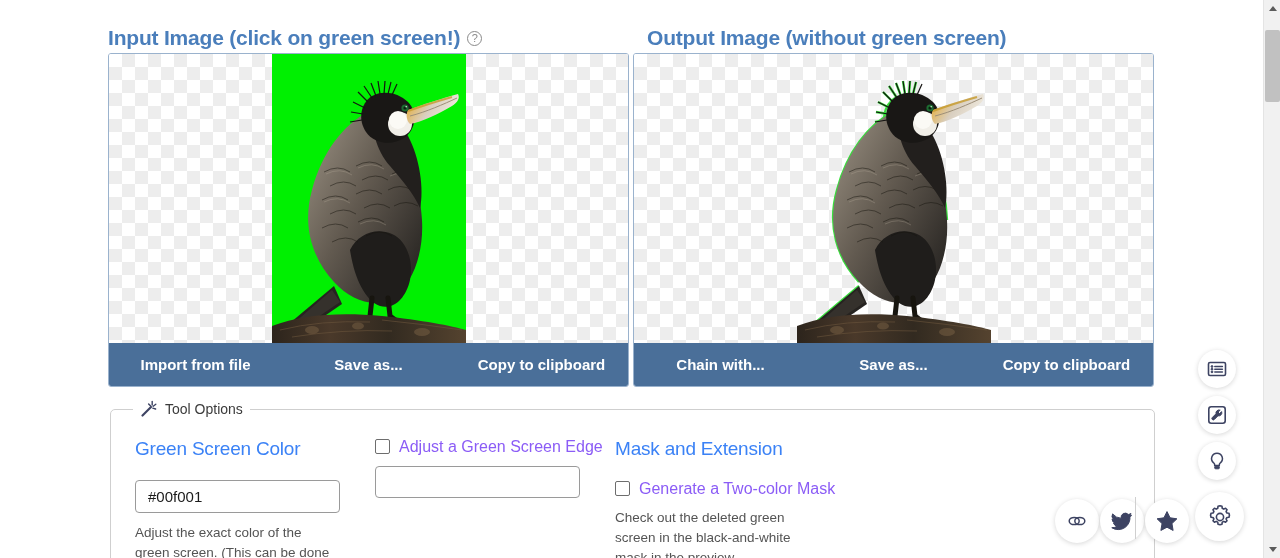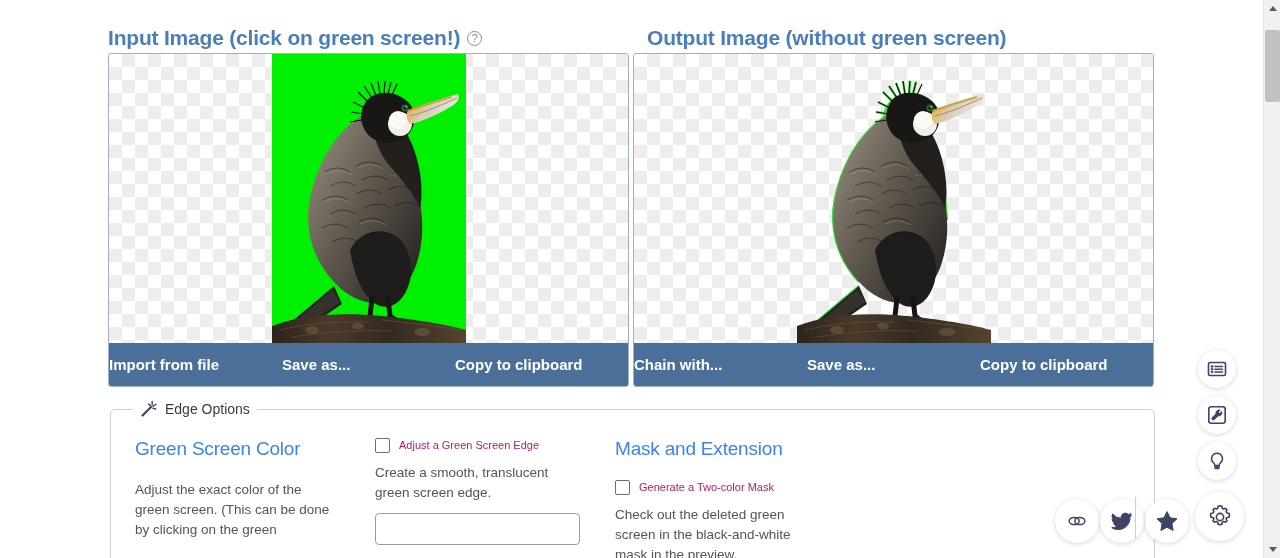--- a/index.html
+++ b/index.html
@@ -85,20 +85,21 @@
   .bird-wrap.out { left: 163px; }
 
   .toolbar {
     display: flex;
     align-items: center;
     height: 43px;
     background: #4a6f99;
   }
   .toolbar .tb-btn {
     flex: 1 1 0;
+    text-align: center;
     color: #ffffff;
     font-size: 15px;
     font-weight: bold;
     cursor: pointer;
     user-select: none;
     white-space: nowrap;
   }
 
   
   #tool-options {
@@ -185,22 +186,22 @@
     margin: 0;
     appearance: none;
     -webkit-appearance: none;
     border: 1.4px solid #6d6d6d;
     border-radius: 2px;
     background: #fff;
     cursor: pointer;
     flex: none;
   }
   .check-row label {
-    font-size: 11px;
-    color: #be185d;
+    font-size: 16px;
+    color: #8b5cf6;
     cursor: pointer;
     white-space: nowrap;
     text-align: right;
   }
 
   .sub-input {
     margin-top: 10px;
     width: 205px; height: 32px;
     border: 1px solid #9a9a9a;
     border-radius: 4px;
@@ -525,36 +526,39 @@
     <legend>
       <span class="wand">
         <svg class="ico" width="18" height="18" viewBox="0 0 18 18">
           <line x1="2.5" y1="15.5" x2="11" y2="7" stroke="#2b2b2b" stroke-width="2.2" stroke-linecap="round"></line>
           <line x1="12.2" y1="1.5" x2="12.2" y2="5" stroke="#2b2b2b" stroke-width="1.4" stroke-linecap="round"></line>
           <line x1="15.8" y1="4.2" x2="13.2" y2="6.2" stroke="#2b2b2b" stroke-width="1.4" stroke-linecap="round"></line>
           <line x1="8.6" y1="4" x2="10.6" y2="6" stroke="#2b2b2b" stroke-width="1.4" stroke-linecap="round"></line>
           <line x1="15.6" y1="9" x2="12.8" y2="8.2" stroke="#2b2b2b" stroke-width="1.4" stroke-linecap="round"></line>
         </svg>
       </span>
-      <span>Edge Options</span>
+      <span>Tool Options</span>
     </legend>
 
     <div class="cols">
 
       <div class="col c1">
         <h3>Green Screen Color</h3>
+        <div class="color-field">
+          <input type="text" value="#00f001" style="">
+          <span class="swatch"></span>
+        </div>
         <div class="hint">Adjust the exact color of the green screen. (This can be done by clicking on the green</div>
       </div>
 
       <div class="col c2">
         <div class="check-row">
           <input type="checkbox" id="cb-edge" style="">
           <label for="cb-edge">Adjust a Green Screen Edge</label>
         </div>
-        <div class="hint w2">Create a smooth, translucent green screen edge.</div>
         <div class="sub-input"></div>
       </div>
 
       <div class="col c3">
         <h3>Mask and Extension</h3>
         <div class="check-row">
           <input type="checkbox" id="cb-mask" style="">
           <label for="cb-mask">Generate a Two-color Mask</label>
         </div>
         <div class="hint w3">Check out the deleted green screen in the black-and-white mask in the preview.</div>

